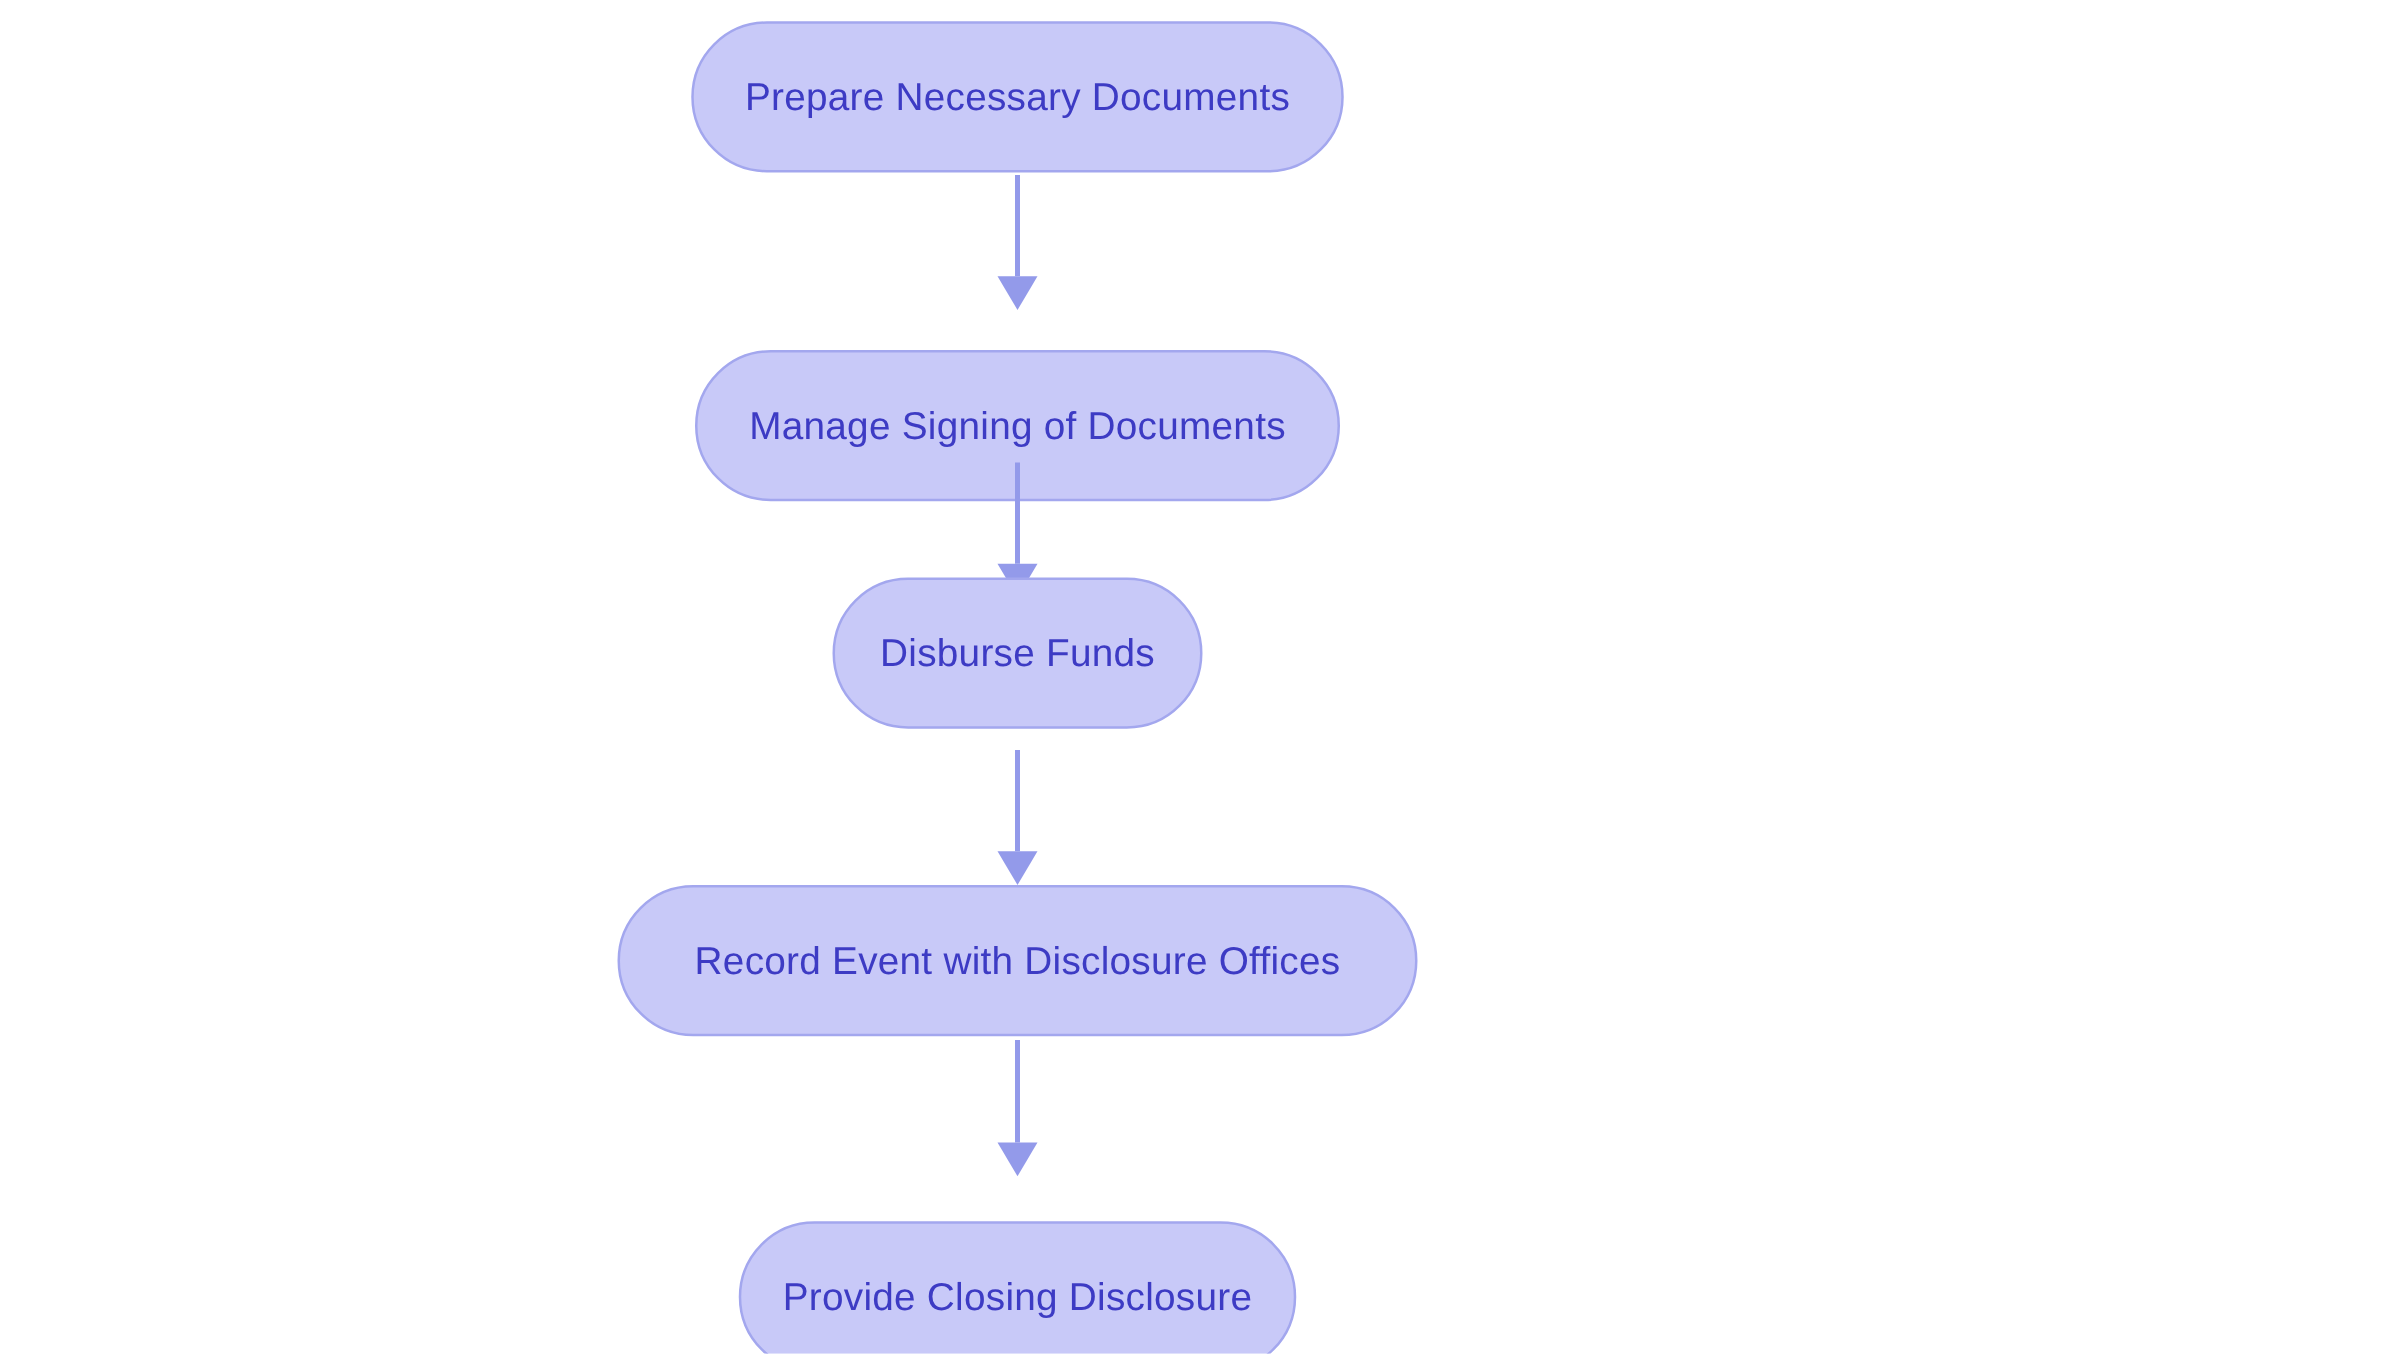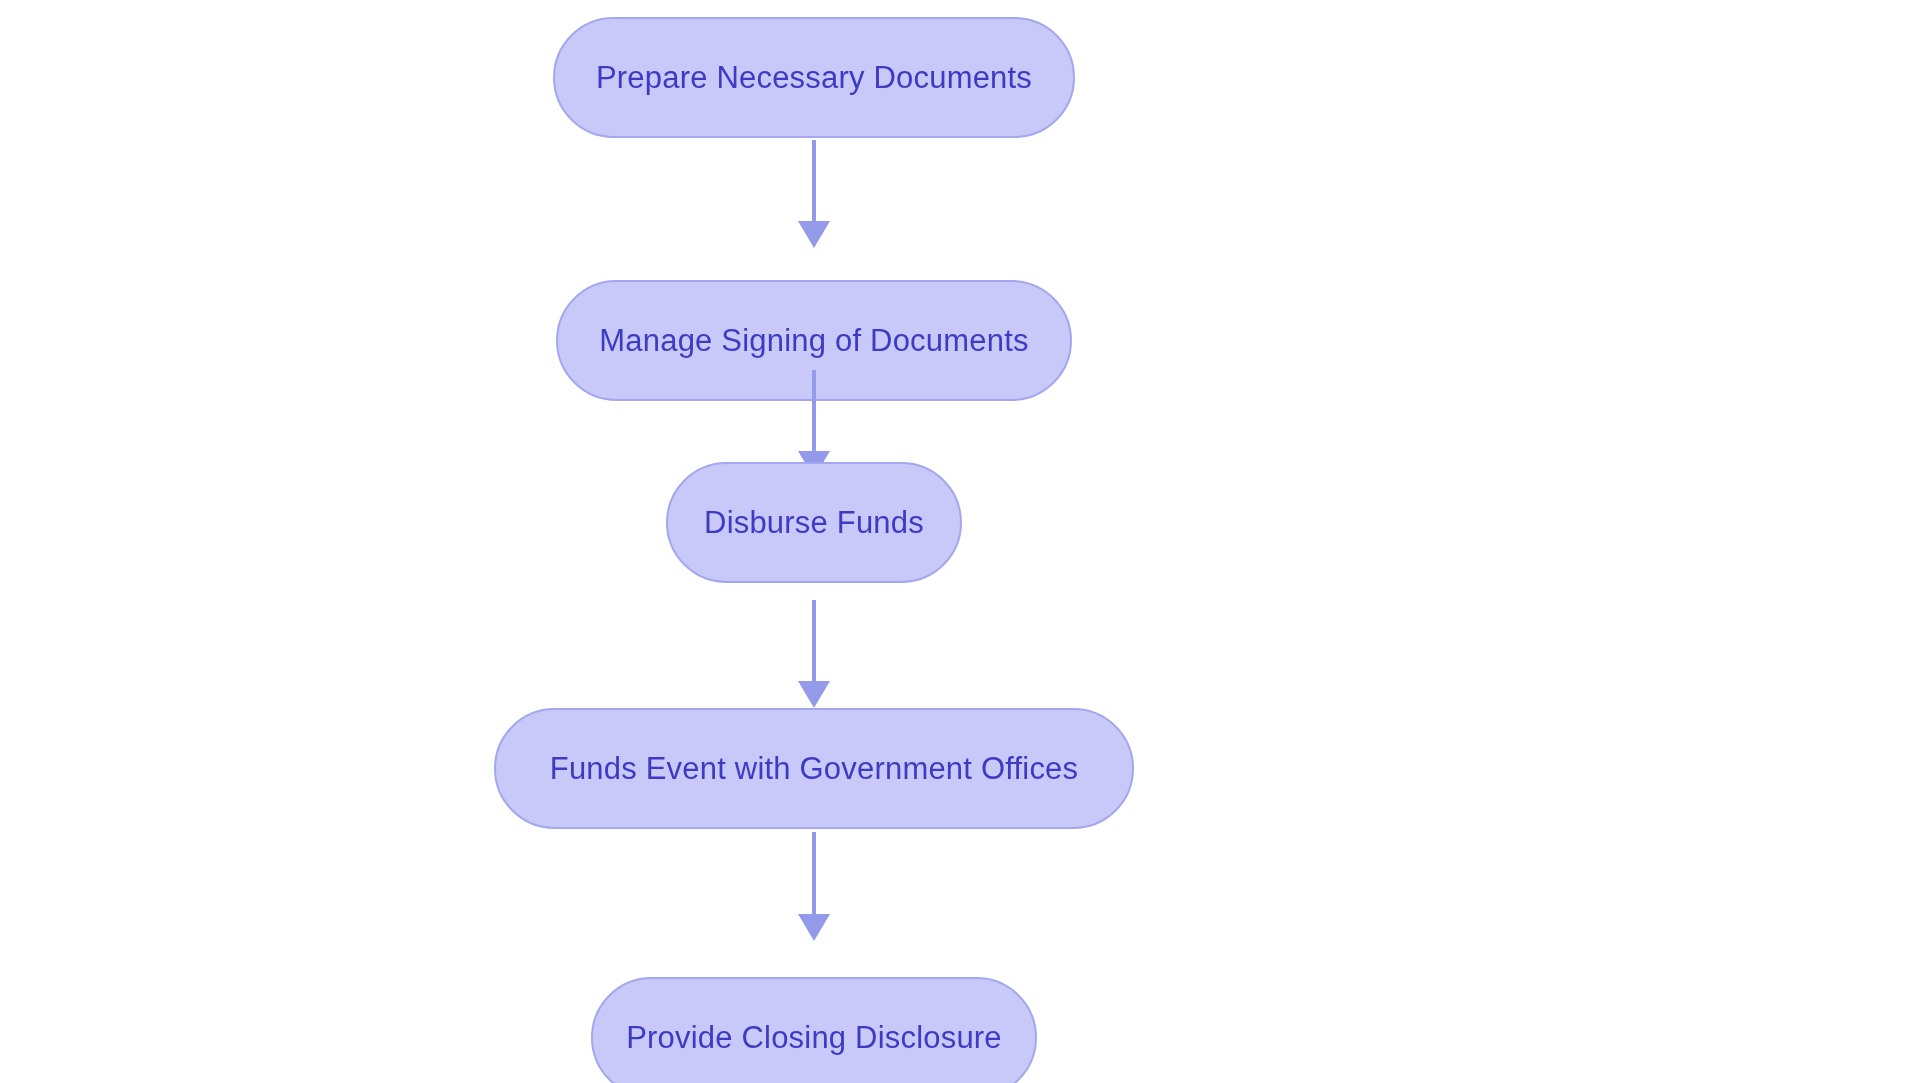--- a/index.html
+++ b/index.html
@@ -97,21 +97,21 @@
   <div class="flow-node node-3">
     <span>Disburse Funds</span>
   </div>
 
   <div class="flow-arrow arrow-3">
     <div class="arrow-stem"></div>
     <div class="arrow-head"></div>
   </div>
 
   <div class="flow-node node-4">
-    <span>Funds Event with Government Offices</span>
+    <span>Record Event with Disclosure Offices</span>
   </div>
 
   <div class="flow-arrow arrow-4">
     <div class="arrow-stem"></div>
     <div class="arrow-head"></div>
   </div>
 
   <div class="flow-node node-5">
     <span>Provide Closing Disclosure</span>
   </div>

